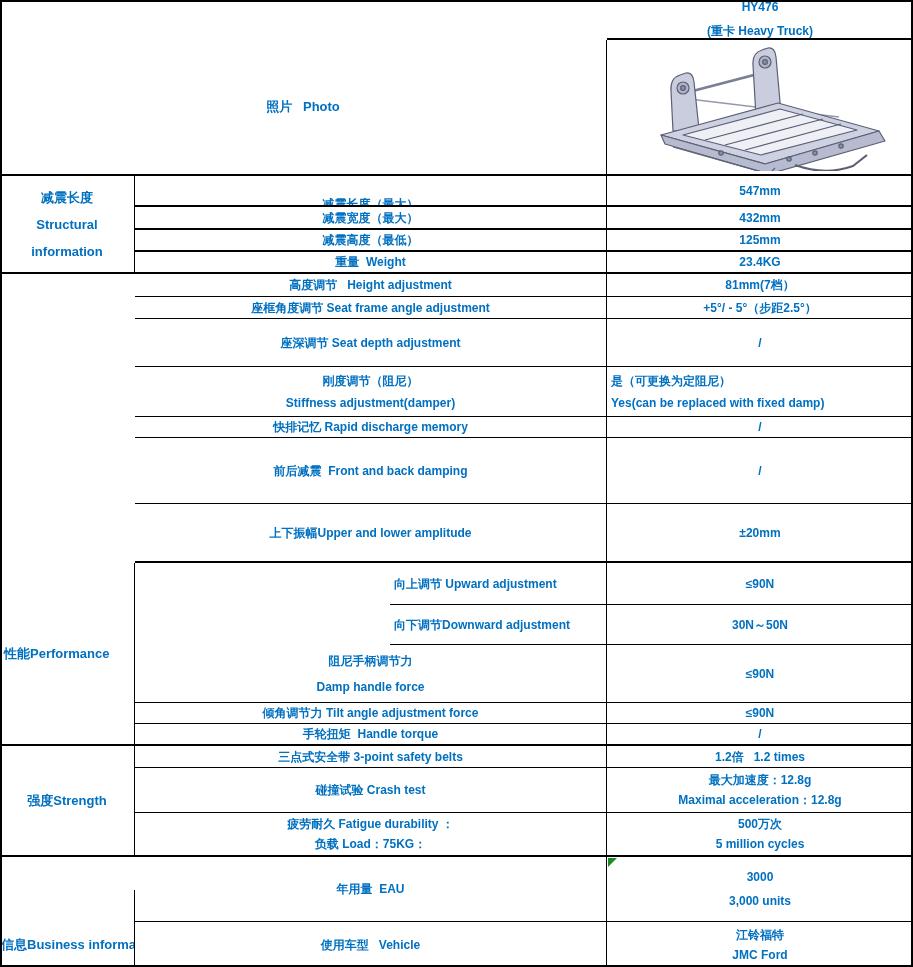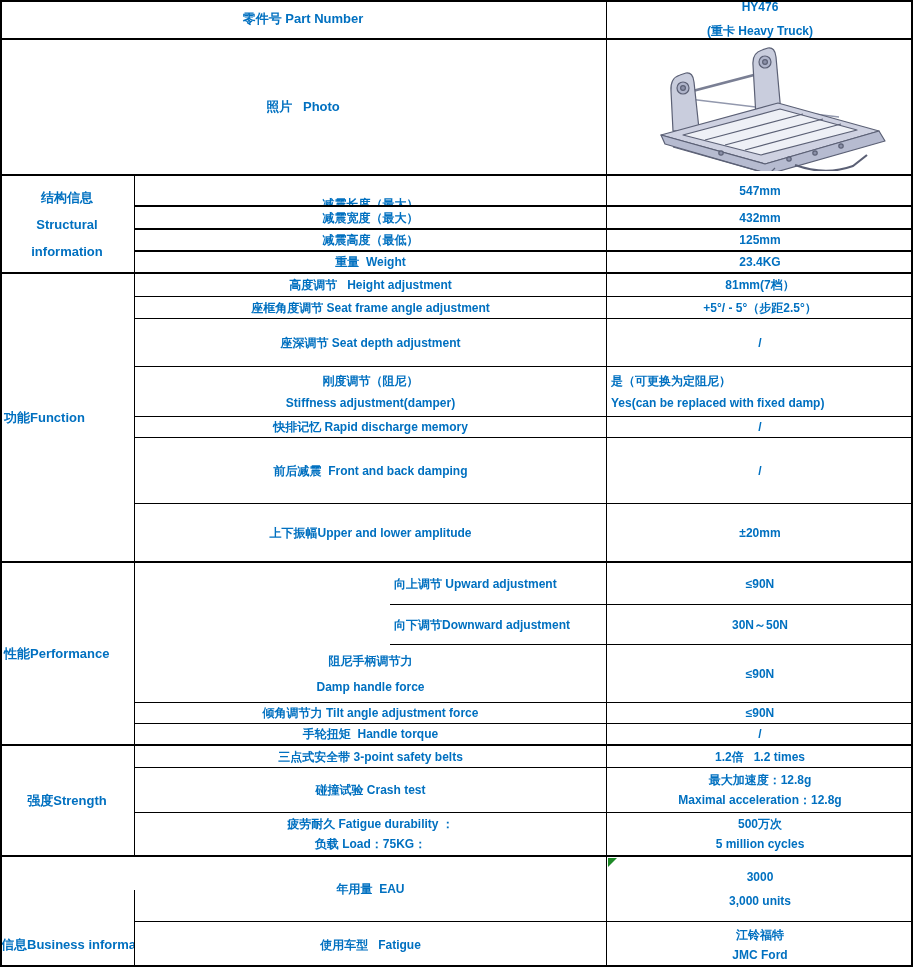--- a/index.html
+++ b/index.html
@@ -56,21 +56,20 @@
   .photo-wrap{
     display:flex;align-items:center;justify-content:center;
     width:100%;height:100%;
   }
 </style>
 </head>
 <body>
 
 <div id="sheet">
 
-  <div class="cell fs13 bb2" style="left:0;top:0;width:607px;height:40px">零件号 Part Number</div>
   <div class="cell bb2 noR lh18" style="left:607px;top:0;width:306px;height:40px">HY476
 (重卡 Heavy Truck)</div>
 
   <div class="cell fs13 bb2" style="left:0;top:40px;width:607px;height:136px">照片   Photo</div>
   <div class="cell bb2 noR" style="left:607px;top:40px;width:306px;height:136px">
     <div class="photo-wrap">
       <svg width="262" height="128" viewBox="0 0 262 128" aria-hidden="true">
         <g stroke="#5b6075" fill="#c9cddd" stroke-width="1.2" stroke-linejoin="round">
 
           <line x1="56" y1="50" x2="148" y2="26" stroke="#7a7f94" stroke-width="2.5"></line>
@@ -98,38 +97,37 @@
           <circle cx="186" cy="110" r="2.2" fill="#8b90a8"></circle>
           <circle cx="212" cy="103" r="2.2" fill="#8b90a8"></circle>
           <circle cx="92" cy="110" r="2.2" fill="#8b90a8"></circle>
 
           <path d="M166 122 Q196 133 224 123 L238 112" fill="none" stroke-width="2.2"></path>
         </g>
       </svg>
     </div>
   </div>
 
-  <div class="cell fs13 bb2 lh27" style="left:0;top:176px;width:135px;height:98px">结构信息
+  <div class="cell fs13 bb2 lh27" style="left:0;top:176px;width:135px;height:98px">减震长度
 Structural
 information</div>
 
   <div class="cell bb2 topal lh15" style="left:135px;top:176px;width:472px;height:31px">减震长度（最大）
 Length(Max)</div>
   <div class="cell bb2 noR" style="left:607px;top:176px;width:306px;height:31px">547mm</div>
 
   <div class="cell bb2" style="left:135px;top:207px;width:472px;height:23px">减震宽度（最大）</div>
   <div class="cell bb2 noR" style="left:607px;top:207px;width:306px;height:23px">432mm</div>
 
   <div class="cell bb2" style="left:135px;top:230px;width:472px;height:22px">减震高度（最低）</div>
   <div class="cell bb2 noR" style="left:607px;top:230px;width:306px;height:22px">125mm</div>
 
   <div class="cell bb2" style="left:135px;top:252px;width:472px;height:22px">重量  Weight</div>
   <div class="cell bb2 noR" style="left:607px;top:252px;width:306px;height:22px">23.4KG</div>
 
-  <div class="cell fs13 bb2 leftal" style="left:0;top:274px;width:135px;height:289px">功能Function</div>
 
   <div class="cell" style="left:135px;top:274px;width:472px;height:23px">高度调节   Height adjustment</div>
   <div class="cell noR" style="left:607px;top:274px;width:306px;height:23px">81mm(7档）</div>
 
   <div class="cell" style="left:135px;top:297px;width:472px;height:22px">座框角度调节 Seat frame angle adjustment</div>
   <div class="cell noR" style="left:607px;top:297px;width:306px;height:22px">+5°/ - 5°（步距2.5°）</div>
 
   <div class="cell" style="left:135px;top:319px;width:472px;height:48px">座深调节 Seat depth adjustment</div>
   <div class="cell noR" style="left:607px;top:319px;width:306px;height:48px">/</div>
 
@@ -184,18 +182,18 @@
 
   <div class="cell lh24" style="left:135px;top:857px;width:472px;height:65px">年用量  EAU</div>
   <div class="cell noR lh24" style="left:607px;top:857px;width:306px;height:65px">
     <svg class="flag-icon" width="9" height="9" viewBox="0 0 9 9">
         <polygon points="0,0 9,0 0,9" fill="#1e8a28"></polygon>
       </svg>
     <span>3000
 3,000 units</span>
   </div>
 
-  <div class="cell noB" style="left:135px;top:922px;width:472px;height:45px">使用车型   Fatigue</div>
+  <div class="cell noB" style="left:135px;top:922px;width:472px;height:45px">使用车型   Vehicle</div>
   <div class="cell noR noB lh20" style="left:607px;top:922px;width:306px;height:45px">江铃福特
 JMC Ford</div>
 
   <div class="outer-frame"></div>
 </div>
 
 </body></html>

